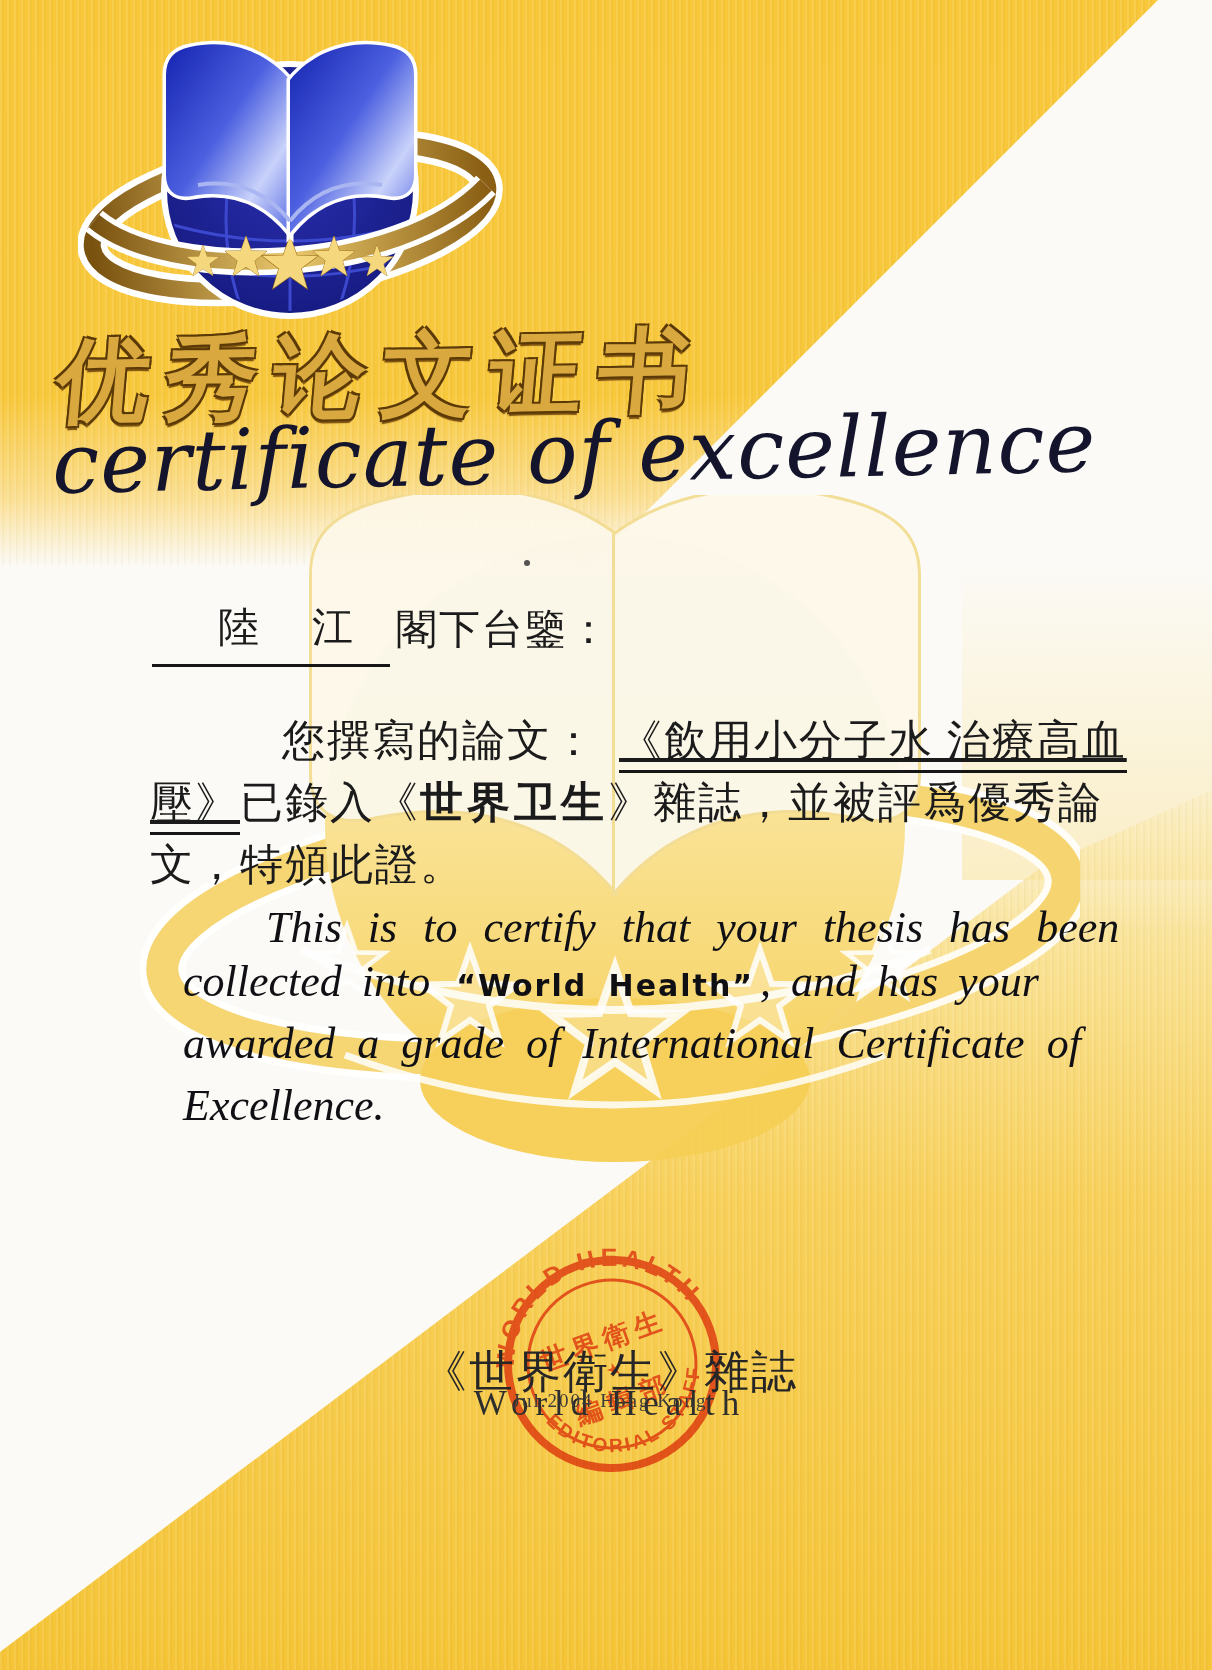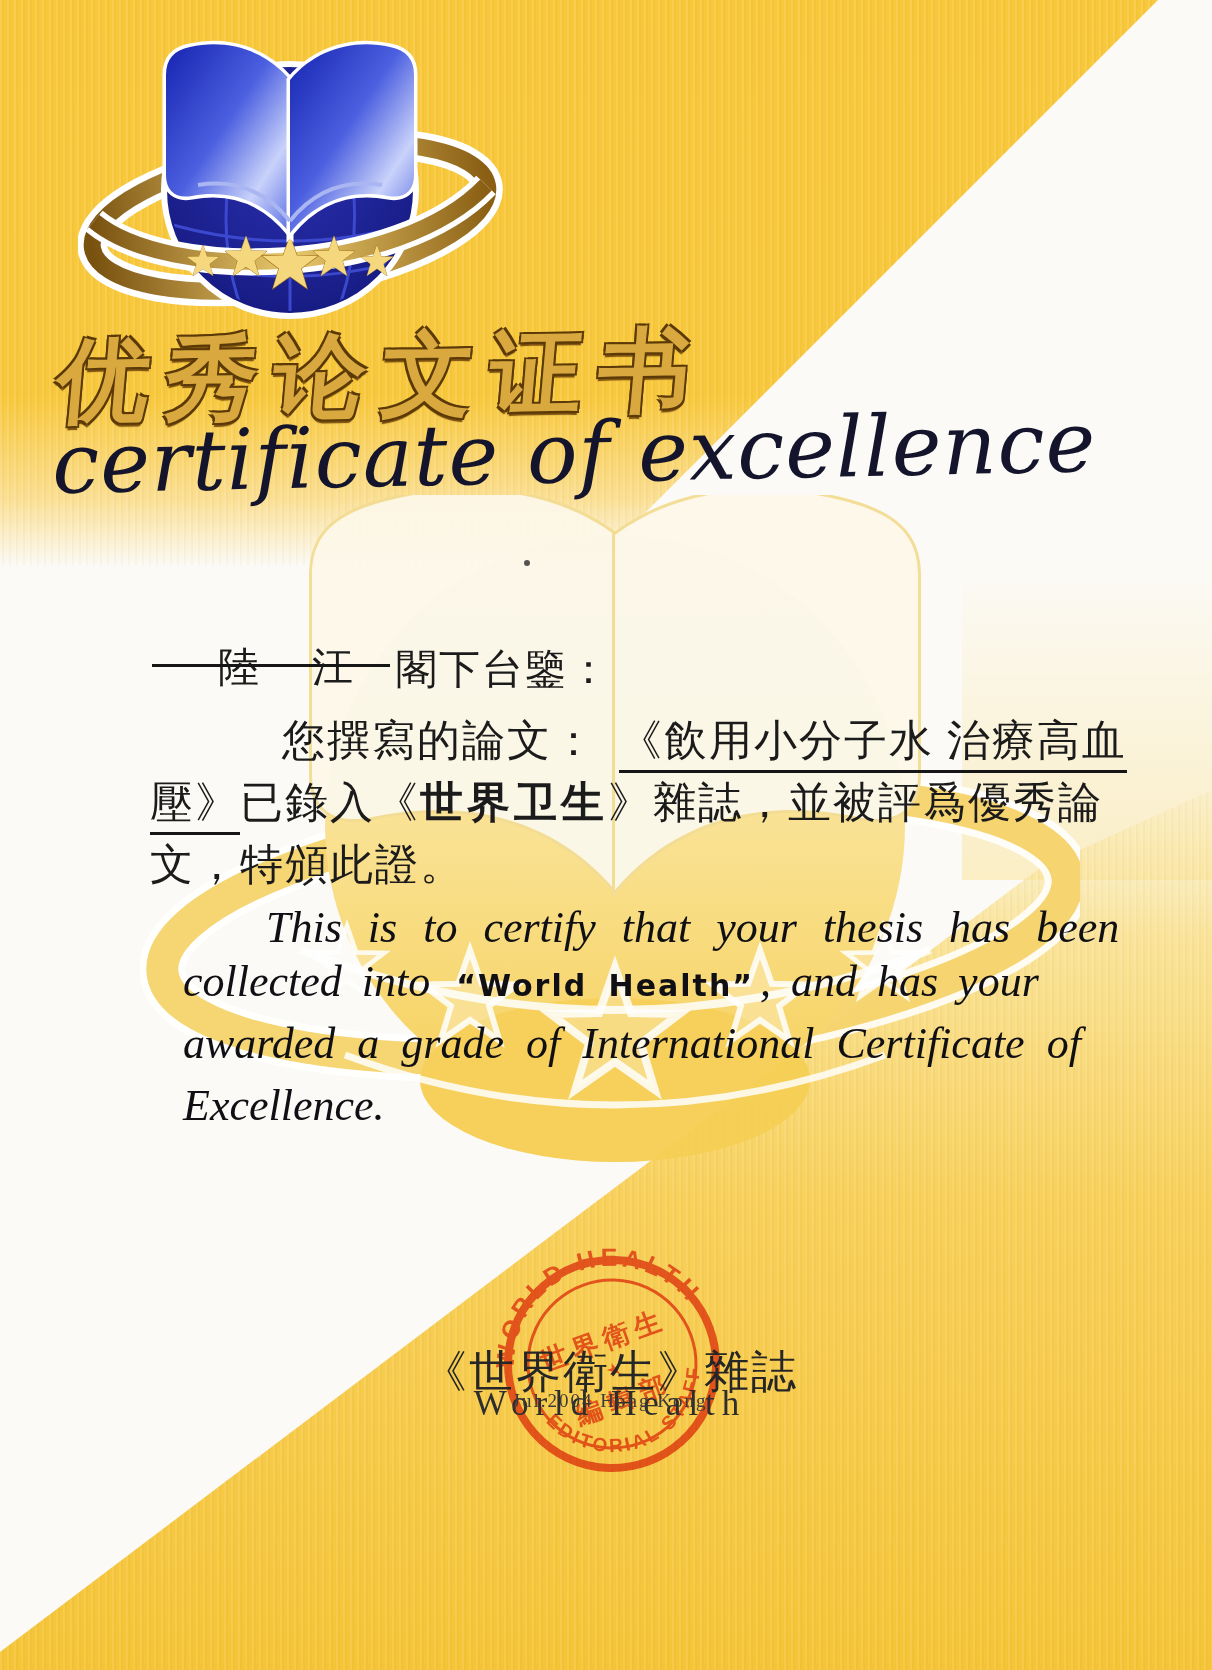--- a/index.html
+++ b/index.html
@@ -38,28 +38,28 @@
     transform:skewX(-6deg) rotate(-1deg);white-space:nowrap;
     text-shadow:-2px -2px 0 #5b3a08,2px -2px 0 #5b3a08,-2px 2px 0 #5b3a08,2px 2px 0 #5b3a08,0 4px 1px #7a4f10;
   }
   #title-en{
     left:52px;top:404px;font-family:"DejaVu Serif","Liberation Serif",serif;
     font-style:italic;font-size:84px;color:#14142c;letter-spacing:1px;
     transform:rotate(-1.2deg);white-space:nowrap;
   }
   
   .cjk{font-size:43px;color:#1b1b1b;letter-spacing:2px;white-space:nowrap;}
-  #salute-line{top:640px;left:0;width:1141px;height:50px;font-size:41px;}
+  #salute-line{top:600px;left:0;width:1141px;height:50px;font-size:41px;}
   #salute-name{position:absolute;left:218px;top:0;letter-spacing:6px;}
   #salute-suffix{position:absolute;left:396px;top:2px;text-align:right;}
   #salute-underline{left:152px;top:664px;width:238px;height:3px;background:#161616;}
   #cn-line1{top:712px;left:282px;}
   #cn-line2{top:774px;left:150px;}
   #cn-line3{top:836px;left:150px;}
-  .uline{border-bottom:3px solid #161616;padding-bottom:6px;}
+  .uline{border-bottom:3px solid #161616;padding-bottom:6px;text-decoration:underline;}
   #cn-line1 .uline{margin-left:22px;}
   #cn-line2 .after-u{}
   .journal-bold{font-weight:bold;font-family:Liberation Mono, monospace;letter-spacing:4px;}
   .en{font-family:"Liberation Serif","DejaVu Serif",serif;font-style:italic;
       font-size:44px;color:#101014;white-space:nowrap;}
   #en-line1{top:902px;left:266px;word-spacing:15px;}
   #en-line2{top:956px;left:183px;word-spacing:9px;}
   #en-line3{top:1018px;left:183px;word-spacing:11px;}
   #en-line4{top:1080px;left:183px;}
   .wh-bold{font-family:"DejaVu Sans","Liberation Sans",sans-serif;font-weight:800;

